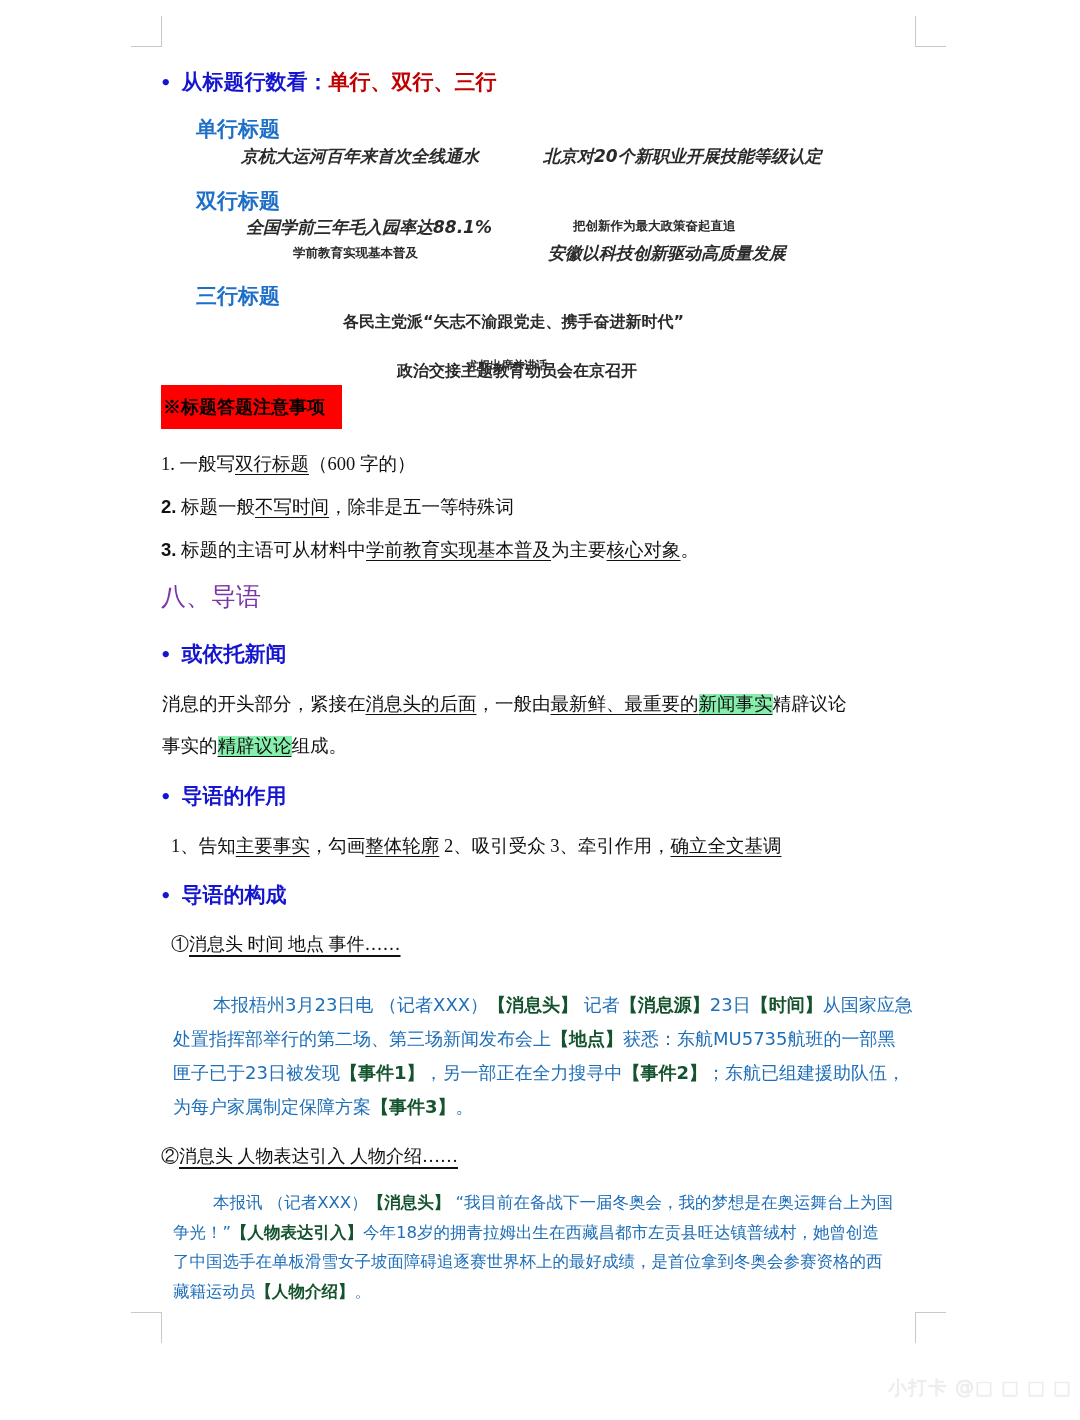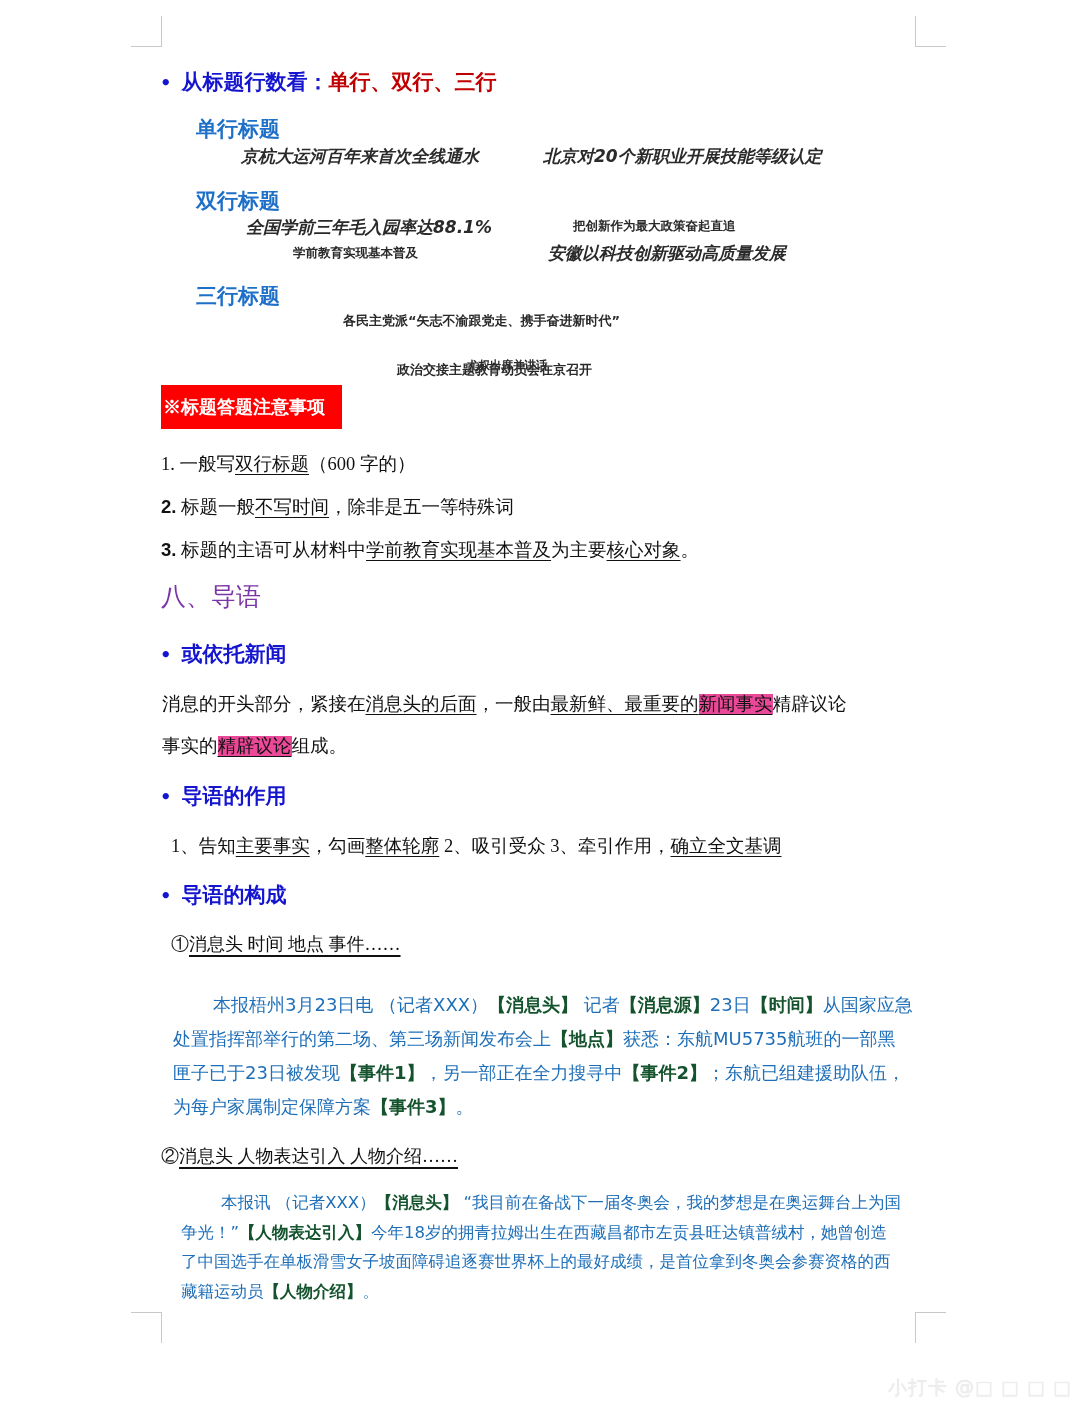--- a/index.html
+++ b/index.html
@@ -13,41 +13,41 @@
 
   .abs { position:absolute; white-space:nowrap; }
   .bullet-head { font-weight:bold; font-size:21px; color:#1515d0; }
   .bullet-head .dot { display:inline-block; margin-right:10px; font-size:18px; }
   .red-serif { color:#c00000; font-family:"DejaVu Serif","Liberation Serif",serif; }
 
   .sub-blue { font-weight:bold; font-size:21px; color:#1e6fc8; }
   .ex { font-weight:bold; color:#2a2a2a; }
   .ex-lg { font-size:17px;font-style:italic; }
   .ex-sm { font-size:12.5px; }
-  .ex-md { font-size:13px; }
+  .ex-md { font-size:16px; }
 
   .redbox { position:absolute; left:161px; top:385px; width:181px; height:44px;
-            background:#ff0000; color:#ffffff; font-weight:bold; font-size:18px;
+            background:#ff0000; color:#000000; font-weight:bold; font-size:18px;
             font-family:"DejaVu Serif","Liberation Serif",serif;
             line-height:44px; padding-left:2px; box-sizing:border-box; }
 
   .serif { font-family:"Liberation Serif","DejaVu Serif",serif; font-size:18.5px; color:#111; }
   .u { text-decoration:underline; text-underline-offset:4px; text-decoration-thickness:1.3px; }
-  .hl { background:#ec4899; }
+  .hl { background:#86efac; }
   .num-b { font-weight:bold; font-family:"Liberation Sans",sans-serif; }
 
   .purple { font-weight:normal; font-size:25px; color:#7a35a8; }
 
   .bold-ul { font-weight:normal; font-family:"Liberation Serif","DejaVu Serif",serif; font-size:18px; color:#111; }
   .bold-ul .t { text-decoration:underline; text-underline-offset:5px; text-decoration-thickness:2px; }
 
   .para { position:absolute; font-family:"DejaVu Sans","Liberation Sans",sans-serif; color:#1f6fb8; white-space:normal; }
   .para .tag { color:#14532d; font-weight:bold; }
   .para1 { left:173px; top:988px; width:740px; font-size:18px; line-height:34px; }
-  .para2 { left:173px; top:1188px; width:720px; font-size:16.5px; line-height:29.5px;margin-left:8px; }
+  .para2 { left:173px; top:1188px; width:720px; font-size:16.5px; line-height:29.5px; }
   .indent { display:inline-block; width:40px; }
 
   .watermark { position:absolute; left:888px; top:1375px; font-size:19px; color:#eeeeee;
                text-shadow:0 0 1px #d8d8d8; letter-spacing:1px; }
 </style>
 </head>
 <body>
 
 <div class="corner c-tl"></div>
 <div class="corner c-tr"></div>

